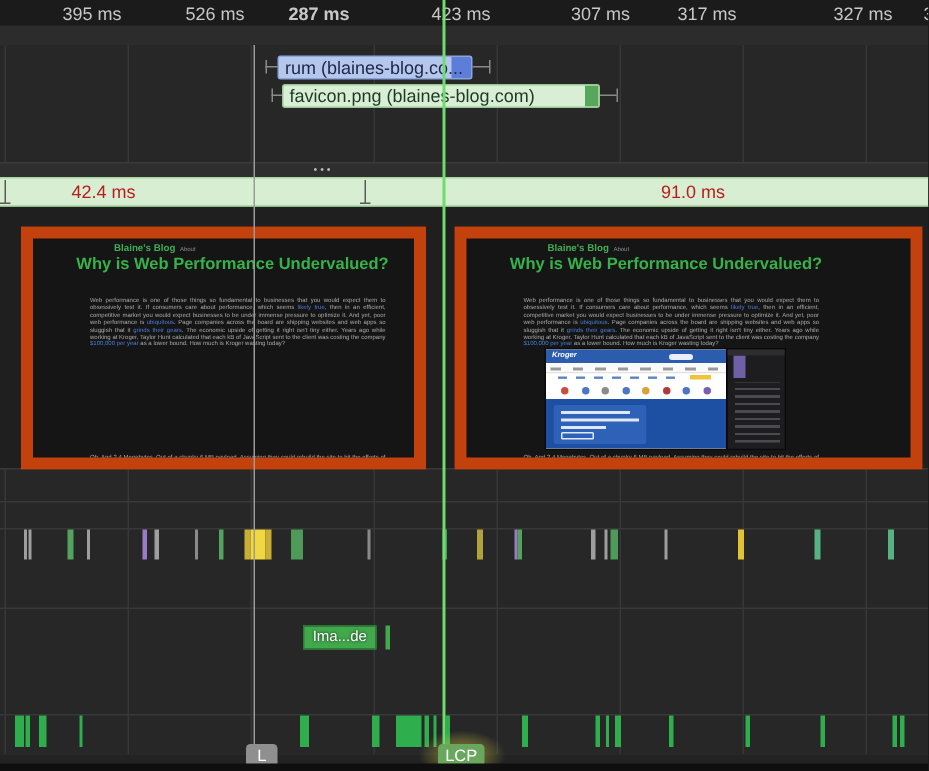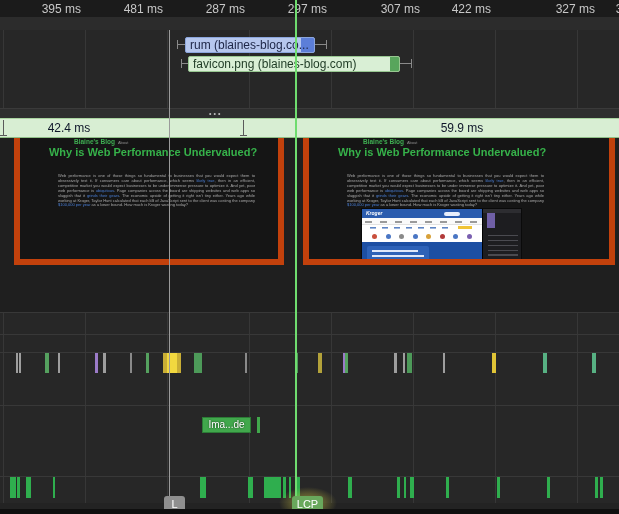--- a/index.html
+++ b/index.html
@@ -19,26 +19,26 @@
   .req-label{position:relative;z-index:2;}
   .whisk{position:absolute;height:1px;z-index:3;background:#8a8a8a;}
   .whisk-tick{position:absolute;width:1px;height:9px;background:#8a8a8a;z-index:3;}
   
   .divider{position:absolute;left:0;top:108px;width:619px;height:10px;background:#2e2e2e;
            border-top:1px solid #3a3a3a;box-sizing:border-box;z-index:4;}
   .divider .dots{position:absolute;left:209px;top:0px;font-size:7px;letter-spacing:2px;color:#bdbdbd;line-height:9px;}
   
   .frames-band{position:absolute;left:0;top:118px;width:619px;height:20px;background:#d8eed3;
                border-top:1px solid #a9d3a0;border-bottom:1px solid #8fbf86;box-sizing:border-box;z-index:3;}
-  .frame-dur{position:absolute;top:2px;transform:translateX(-50%);font-size:12px;color:#0f172a;}
+  .frame-dur{position:absolute;top:2px;transform:translateX(-50%);font-size:12px;color:#b91c1c;}
   .frame-tick{position:absolute;top:1px;width:1px;height:16px;background:#5a5a5a;}
   .frame-tick:after{content:"";position:absolute;left:-3px;bottom:0;width:7px;height:1px;background:#5a5a5a;}
   
   .shots-bg{position:absolute;left:0;top:138px;width:619px;height:174px;background:#1f1f1f;z-index:1;}
-  .shot{position:absolute;top:129px;height:136px;box-sizing:border-box;border:6px solid #c2410c;
+  .shot{position:absolute;top:151px;height:162px;box-sizing:border-box;border:8px solid #c2410c;
         background:#151515;overflow:hidden;z-index:2;}
   .shot .inner{position:absolute;left:0;top:0;width:266px;height:100%;}
   .brand{position:absolute;top:3px;left:54px;font-size:6.5px;font-weight:bold;color:#3fae52;white-space:nowrap;}
   .brand .about{font-weight:normal;font-size:4px;color:#8d8d8d;margin-left:3px;}
   .bheading{position:absolute;top:11px;left:0;width:266px;text-align:center;
             font-size:11px;font-weight:bold;color:#36b24a;white-space:nowrap;}
   .para{position:absolute;left:38px;width:197px;font-size:4px;line-height:4.9px;color:#a9a9a9;text-align:justify;}
   .para .lnk{color:#4a7fd6;}
   .p1{top:39px;} .p2{top:144px;}
   
@@ -105,25 +105,25 @@
       <div class="vline" style="left: 577px; background: rgb(55, 55, 55);"></div>
       <div class="hline" style="top: 312px;"></div>
       <div class="hline" style="top: 334px;"></div>
       <div class="hline" style="top: 352px;"></div>
       <div class="hline" style="top: 405px;"></div>
       <div class="hline" style="top: 476px;"></div>
       <div class="hline" style="top: 503px;"></div>
     </div>
   <div class="ruler" id="ruler">
       <div class="tlabel" style="left: 11px;">395 ms</div>
-      <div class="tlabel" style="left: 93px;">481 ms</div>
-      <div class="tlabel" style="left: 175px;">287 ms</div>
-      <div class="tlabel" style="left: 257px;">297 ms</div>
+      <div class="tlabel" style="left: 93px;">526 ms</div>
+      <div class="tlabel" style="left: 163px; font-weight: bold;">287 ms</div>
+      <div class="tlabel" style="left: 257px;">423 ms</div>
       <div class="tlabel" style="left: 350px;">307 ms</div>
-      <div class="tlabel" style="left: 421px;">422 ms</div>
+      <div class="tlabel" style="left: 421px;">317 ms</div>
       <div class="tlabel" style="left: 525px;">327 ms</div>
       <div class="tlabel" style="left: 585px;">337 ms</div>
     </div>
 
   <div id="network">
       <div class="whisk" style="left: 177px; top: 44px; width: 8px;"></div>
       <div class="whisk-tick" style="left: 177px; top: 40px;"></div>
       <div class="whisk" style="left: 315px; top: 44px; width: 11px;"></div>
       <div class="whisk-tick" style="left: 326px; top: 40px;"></div>
       <div class="req" style="left: 185px; top: 37px; width: 130px; background: rgb(182, 199, 238); border: 1px solid rgb(139, 165, 220); color: rgb(32, 41, 74);"><div class="cap" style="width: 13px; background: rgb(92, 126, 216);"></div><span class="req-label">rum (blaines-blog.co...</span></div>
@@ -133,21 +133,21 @@
       <div class="whisk-tick" style="left: 411px; top: 59px;"></div>
       <div class="req" style="left: 188px; top: 56px; width: 212px; background: rgb(217, 239, 213); border: 1px solid rgb(152, 199, 145); color: rgb(30, 58, 36);"><div class="cap" style="width: 9px; background: rgb(88, 165, 92);"></div><span class="req-label">favicon.png (blaines-blog.com)</span></div>
     </div>
 
   <div class="divider">
     <span class="dots">•••</span>
   </div>
 
   <div class="frames-band" id="frames" style="background: rgb(216, 238, 211);">
       <div class="frame-dur" style="left: 69px;">42.4 ms</div>
-      <div class="frame-dur" style="left: 462px;">59.9 ms</div>
+      <div class="frame-dur" style="left: 462px;">91.0 ms</div>
       <div class="frame-tick" style="left: 3px;"></div>
       <div class="frame-tick" style="left: 243px;"></div>
     </div>
 
   <div class="shots-bg"></div>
   <div id="shots">
       <div class="shot" style="left: 14px; width: 270px;">
         <div class="inner">
           <div class="brand">Blaine's Blog<span class="about">About</span></div>
           <div class="bheading">Why is Web Performance Undervalued?</div>

